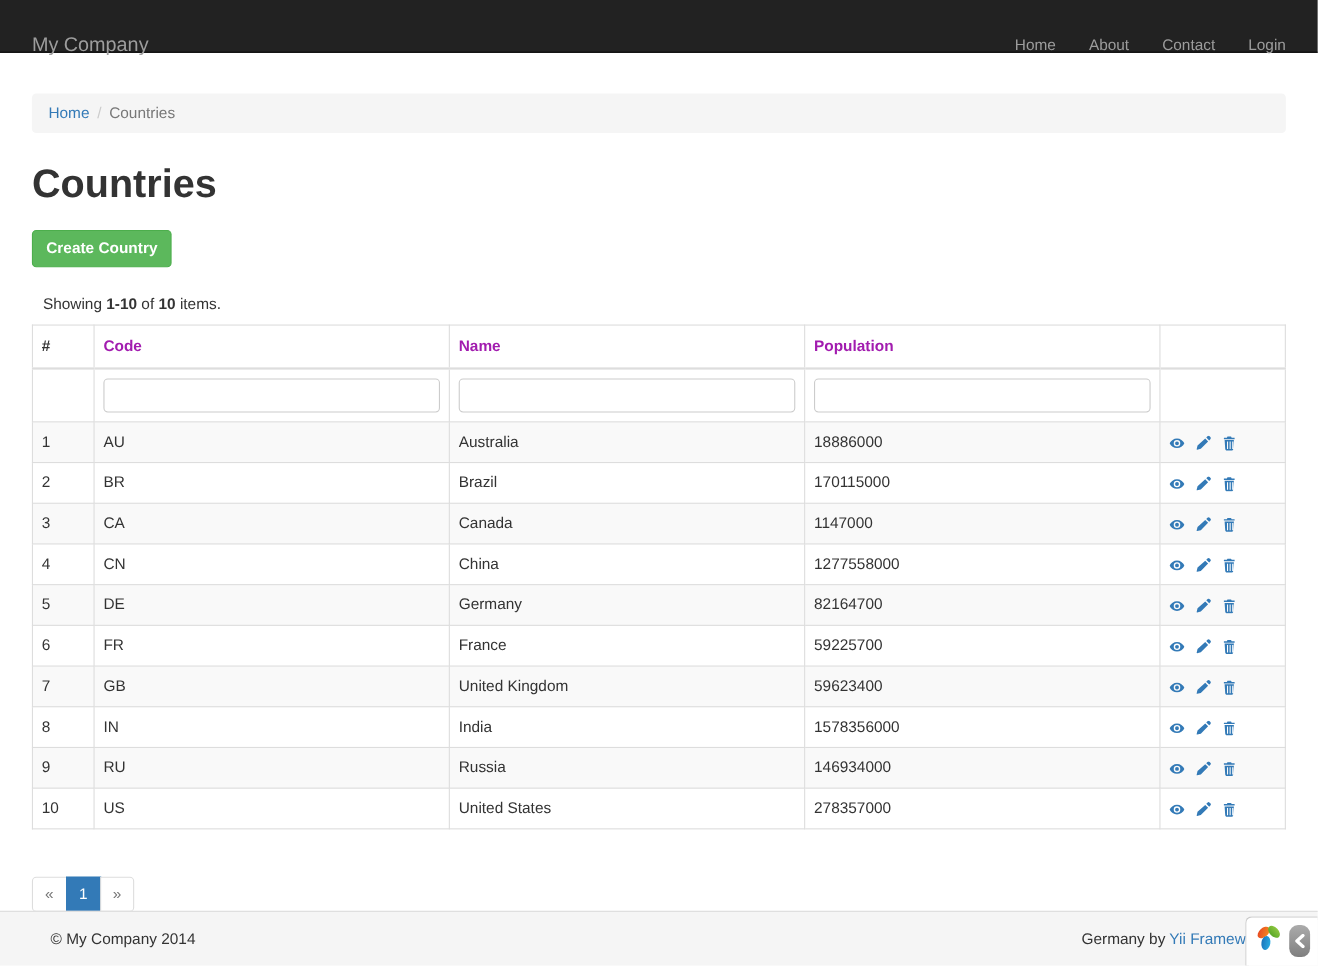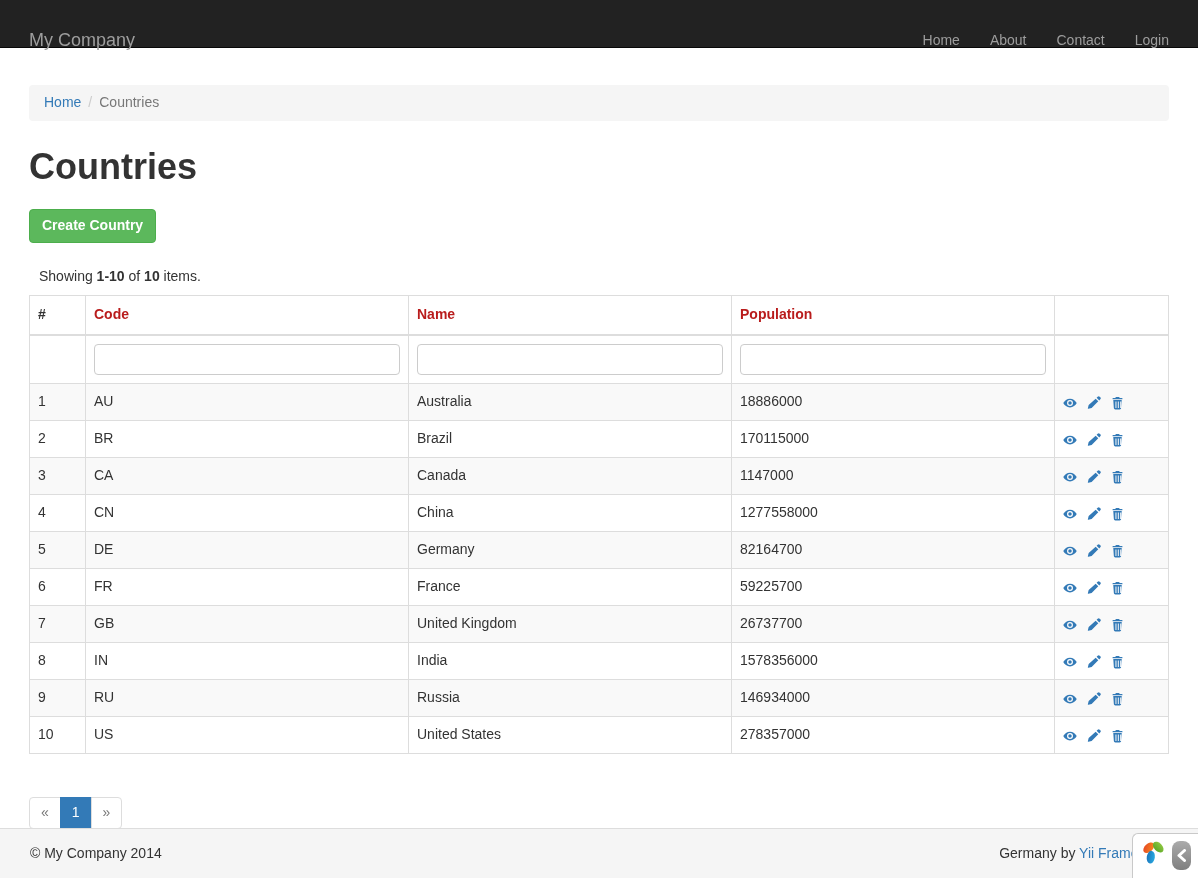--- a/index.html
+++ b/index.html
@@ -56,21 +56,21 @@
   
   table.grid {
     width: 100%; border-collapse: collapse; margin-top: 8px;
     border: 1px solid #ddd;
   }
   table.grid th, table.grid td {
     border: 1px solid #ddd; padding: 8px; text-align: left;
     vertical-align: middle; font-size: 14px;
   }
   table.grid thead tr.head th { border-bottom-width: 2px; vertical-align: bottom; padding: 9px 8px; }
-  table.grid thead a.sort-link { color: #b91c1c; font-weight: bold; text-decoration: none; }
+  table.grid thead a.sort-link { color: #a21caf; font-weight: bold; text-decoration: none; }
   table.grid thead th { font-weight: bold; }
   table.grid tbody tr:nth-child(odd) { background: #f9f9f9; }
   table.grid tbody tr:nth-child(even) { background: #fff; }
   tr.filters td { padding: 8px; background: #fff; }
   tr.filters input {
     width: 100%; height: 31px; padding: 5px 10px;
     border: 1px solid #ccc; border-radius: 4px;
     font-size: 14px; font-family: inherit; color: #555;
     outline: none; background: #fff;
   }
@@ -89,21 +89,21 @@
   ul.pagination li:last-child a { border-radius: 0 4px 4px 0; }
   ul.pagination li.disabled a { color: #777; cursor: default; }
   ul.pagination li.active a { background: #337ab7; border-color: #337ab7; color: #fff; }
 
   
   footer.footer {
     position: absolute; left: 0; right: 0; bottom: 0;
     height: 50px; background: #f5f5f5; border-top: 1px solid #ddd;
   }
   footer .container { display: flex; justify-content: space-between; align-items: center; height: 100%; }
-  footer p { margin: 1px; }
+  footer p { margin: 17px; }
   footer a { color: #337ab7; text-decoration: none; }
 
   
   .debug-widget {
     position: absolute; right: 0; bottom: 0; z-index: 50;
     background: #fff; border: 1px solid #c9c9c9;
     border-right: none; border-bottom: none;
     border-radius: 6px 0 0 0;
     padding: 5px 7px 6px 7px;
     display: flex; align-items: center; gap: 5px;
@@ -318,21 +318,21 @@
         <svg width="13" height="14" viewBox="0 0 16 16" fill="#337ab7" aria-hidden="true">
           <path fill-rule="evenodd" d="M6 .5h4l.7 1.3H14V3.4H2V1.8h3.3L6 .5zM2.8 4.4h10.4l-.7 9.9c-.06.95-.85 1.7-1.8 1.7H5.3c-.95 0-1.74-.75-1.8-1.7l-.7-9.9zm2.7 1.7v8.2h1.2V6.1H5.5zm2.9 0v8.2h1.2V6.1H8.4zm2.9 0v8.2h1.2V6.1h-1.2z"></path>
         </svg>
       </a>
     </td>
   </tr>
         <tr>
     <td>7</td>
     <td>GB</td>
     <td>United Kingdom</td>
-    <td>26737700</td>
+    <td>59623400</td>
     <td class="action-cell">
       <a href="#">
         <svg width="14" height="14" viewBox="0 0 16 16" fill="#337ab7" aria-hidden="true">
           <path d="M8 3C4.6 3 1.7 5.2.3 8c1.4 2.8 4.3 5 7.7 5s6.3-2.2 7.7-5C14.3 5.2 11.4 3 8 3zm0 8.4A3.4 3.4 0 1 1 8 4.6a3.4 3.4 0 0 1 0 6.8zM8 6a2 2 0 1 0 0 4 2 2 0 0 0 0-4z"></path>
         </svg>
       </a>
       <a href="#">
         <svg width="14" height="14" viewBox="0 0 16 16" fill="#337ab7" aria-hidden="true">
           <path d="M12.2.8a1.6 1.6 0 0 1 2.3 0l.7.7a1.6 1.6 0 0 1 0 2.3l-1.2 1.2-3-3L12.2.8zM9.9 3.1l3 3-7.6 7.6-3.8.9a.4.4 0 0 1-.5-.5l.9-3.8L9.9 3.1z"></path>
         </svg>

